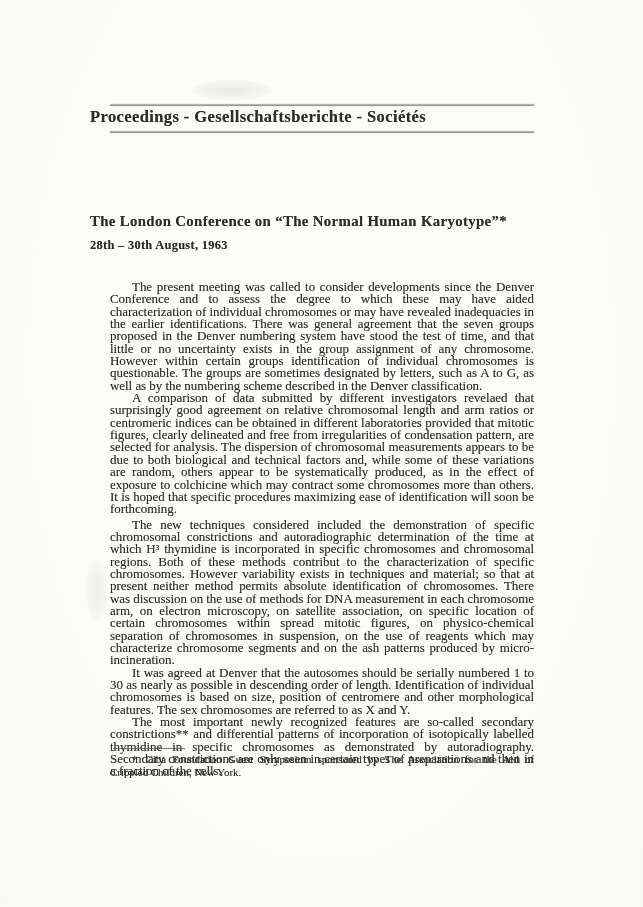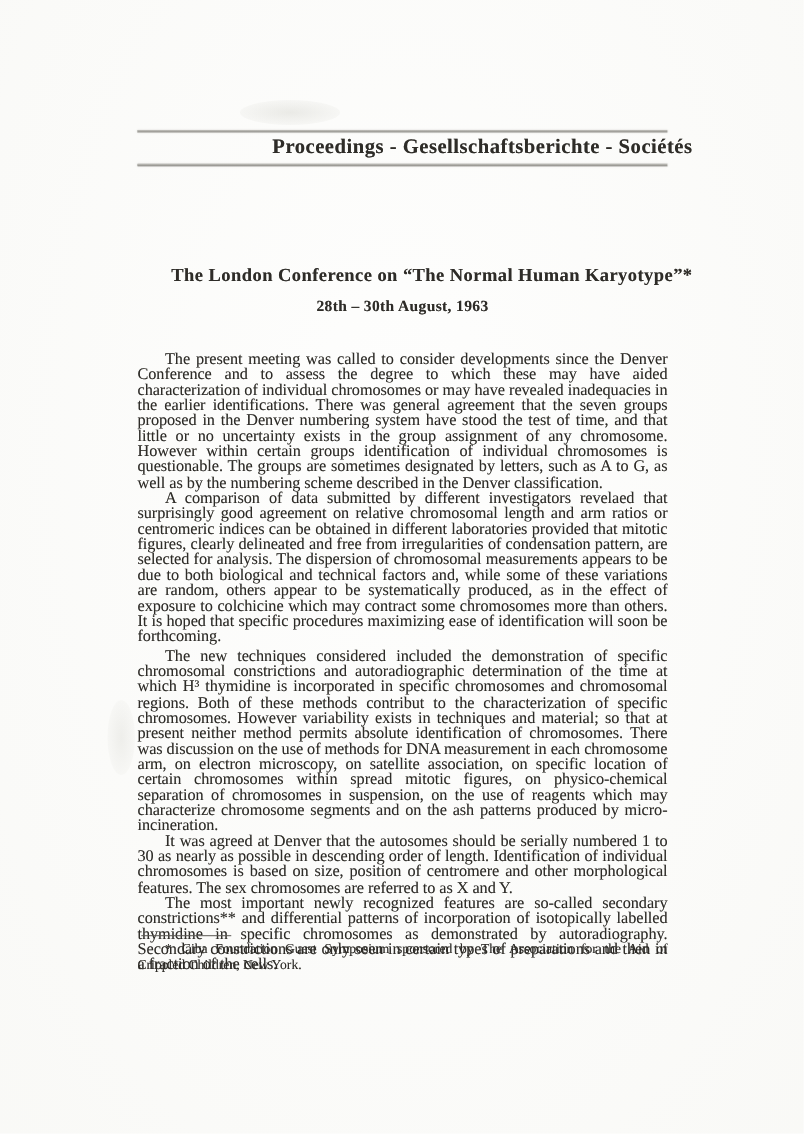--- a/index.html
+++ b/index.html
@@ -40,45 +40,45 @@
     background: linear-gradient(to bottom, rgba(150,148,141,0.55), rgba(120,118,112,0.85));
     box-shadow: 0 0 1px rgba(120,118,112,0.5);
   }
   .rule-top { top: 104px; }
   .rule-bottom { top: 131px; }
   .header-text {
     position: absolute;
     top: 107px;
     left: 90px;
     width: 464px;
-    text-align: right;
+    text-align: left;
     font-weight: bold;
     font-size: 16.5px;
     letter-spacing: 0.4px;
     text-shadow: 0 0 0.5px rgba(46,44,40,0.55);
   }
   .article-title {
     position: absolute;
     top: 213px;
     left: 90px;
     width: 464px;
     margin: 0;
-    text-align: right;
+    text-align: left;
     font-weight: bold;
     font-size: 14.8px;
     letter-spacing: 0.35px;
     text-shadow: 0 0 0.5px rgba(46,44,40,0.5);
   }
   .article-date {
     position: absolute;
     top: 238px;
     left: 90px;
     width: 464px;
     margin: 0;
-    text-align: center;
+    text-align: left;
     font-weight: bold;
     font-size: 12.4px;
     letter-spacing: 0.3px;
     text-shadow: 0 0 0.4px rgba(46,44,40,0.5);
   }
   .body-text {
     position: absolute;
     top: 281px;
     left: 110px;
     width: 424px;

